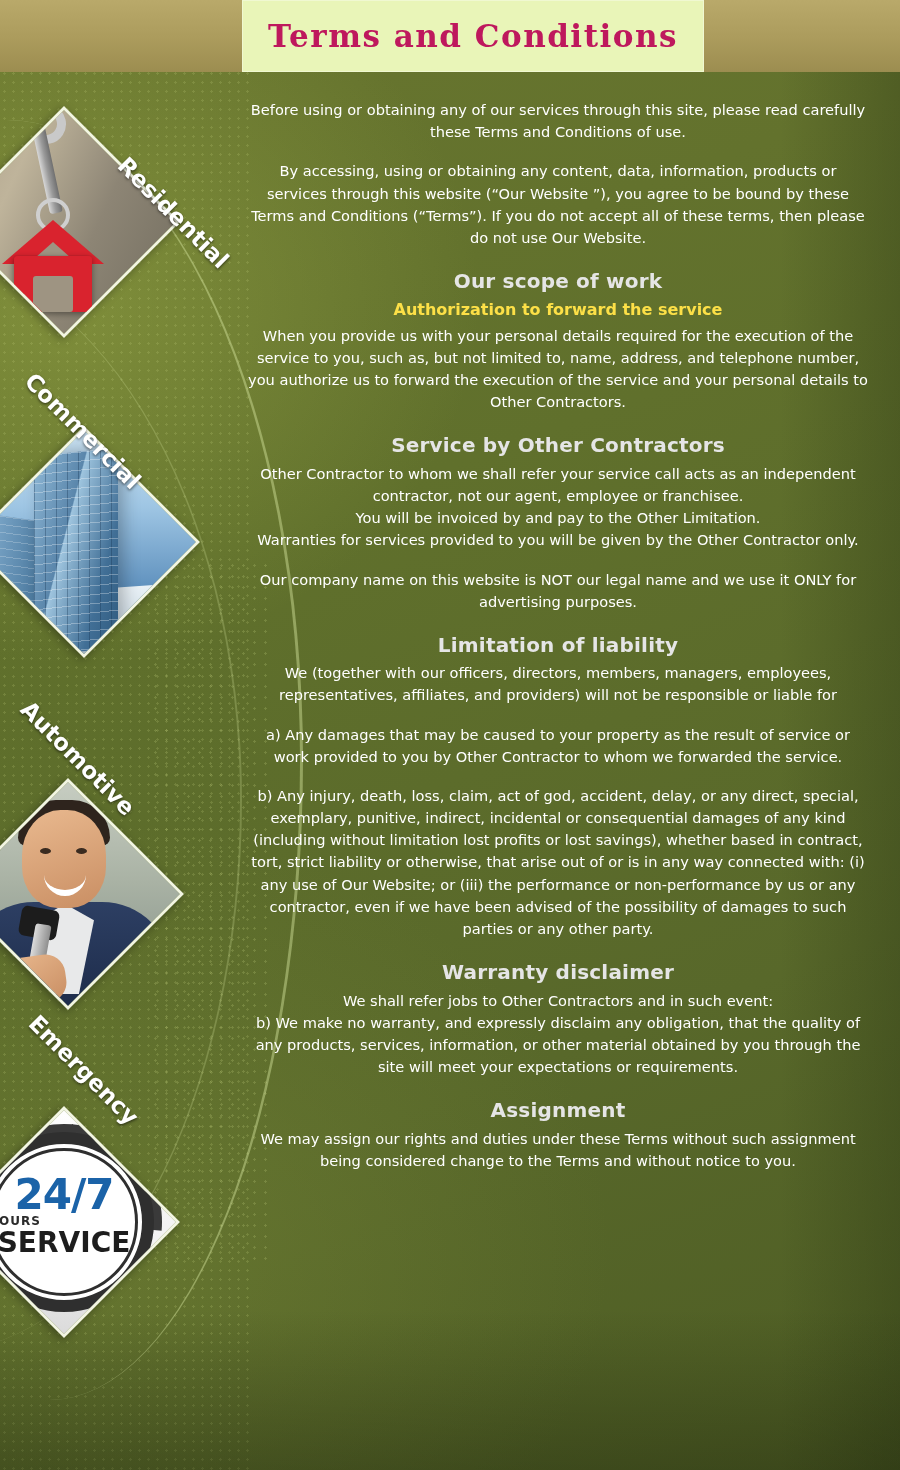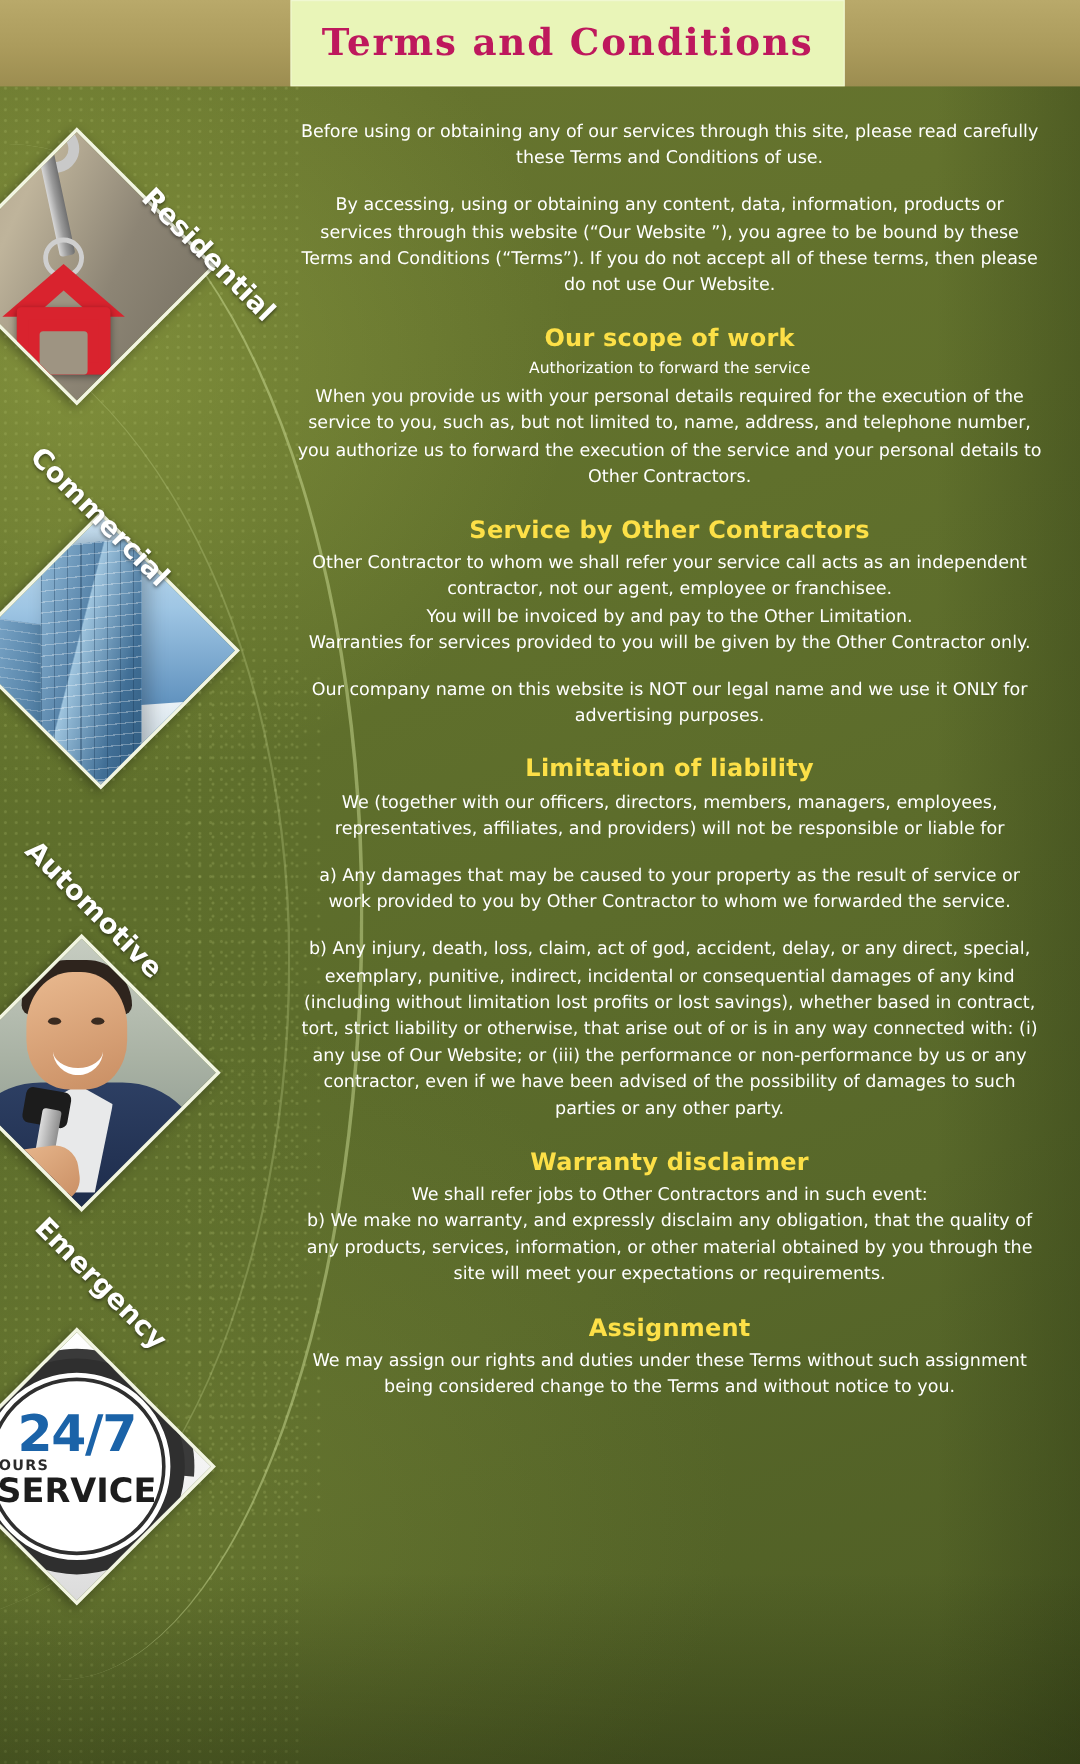--- a/index.html
+++ b/index.html
@@ -353,28 +353,28 @@
   }
   .content p {
     margin: 0 0 17px 0;
     color: #ffffff;
   }
   .content p.tight { margin-bottom: 0; }
   h2.sec {
     margin: 0 0 2px 0;
     font-size: 20px;
     font-weight: 700;
-    color: #fde047;
+    color: #e5e5e5;
     letter-spacing: 0.2px;
   }
   h3.sub {
     margin: 0 0 2px 0;
-    font-size: 13px;
-    font-weight: 400;
-    color: #ffffff;
+    font-size: 16px;
+    font-weight: 700;
+    color: #fde047;
   }
 </style>
 </head>
 <body>
 
 <div class="page">
   <div class="dots"></div>
   <div class="dots2"></div>
   <div class="swoosh"></div>
   <div class="swoosh2"></div>

